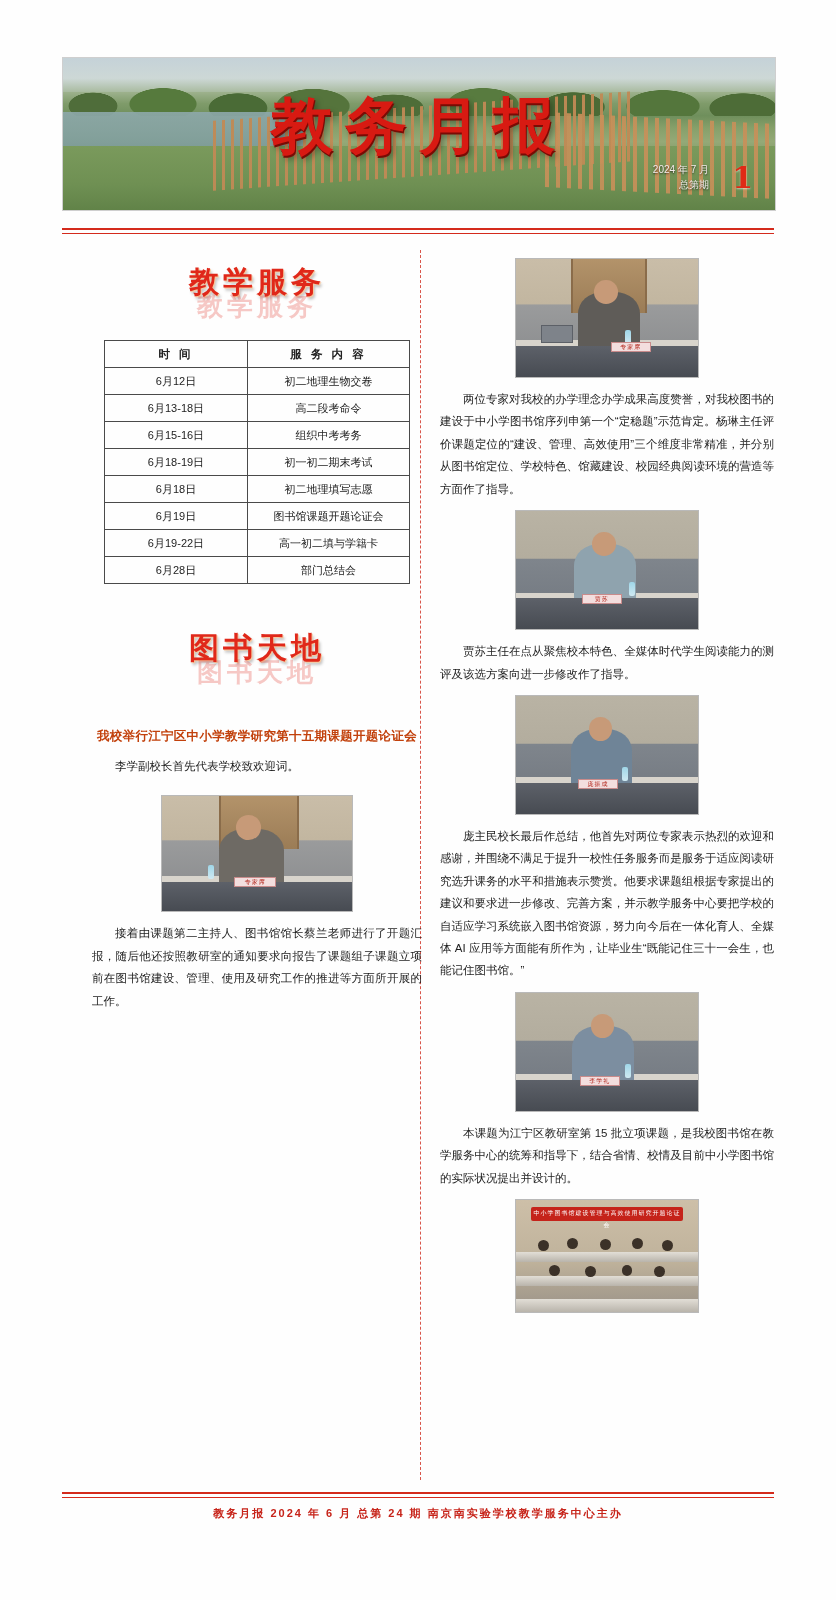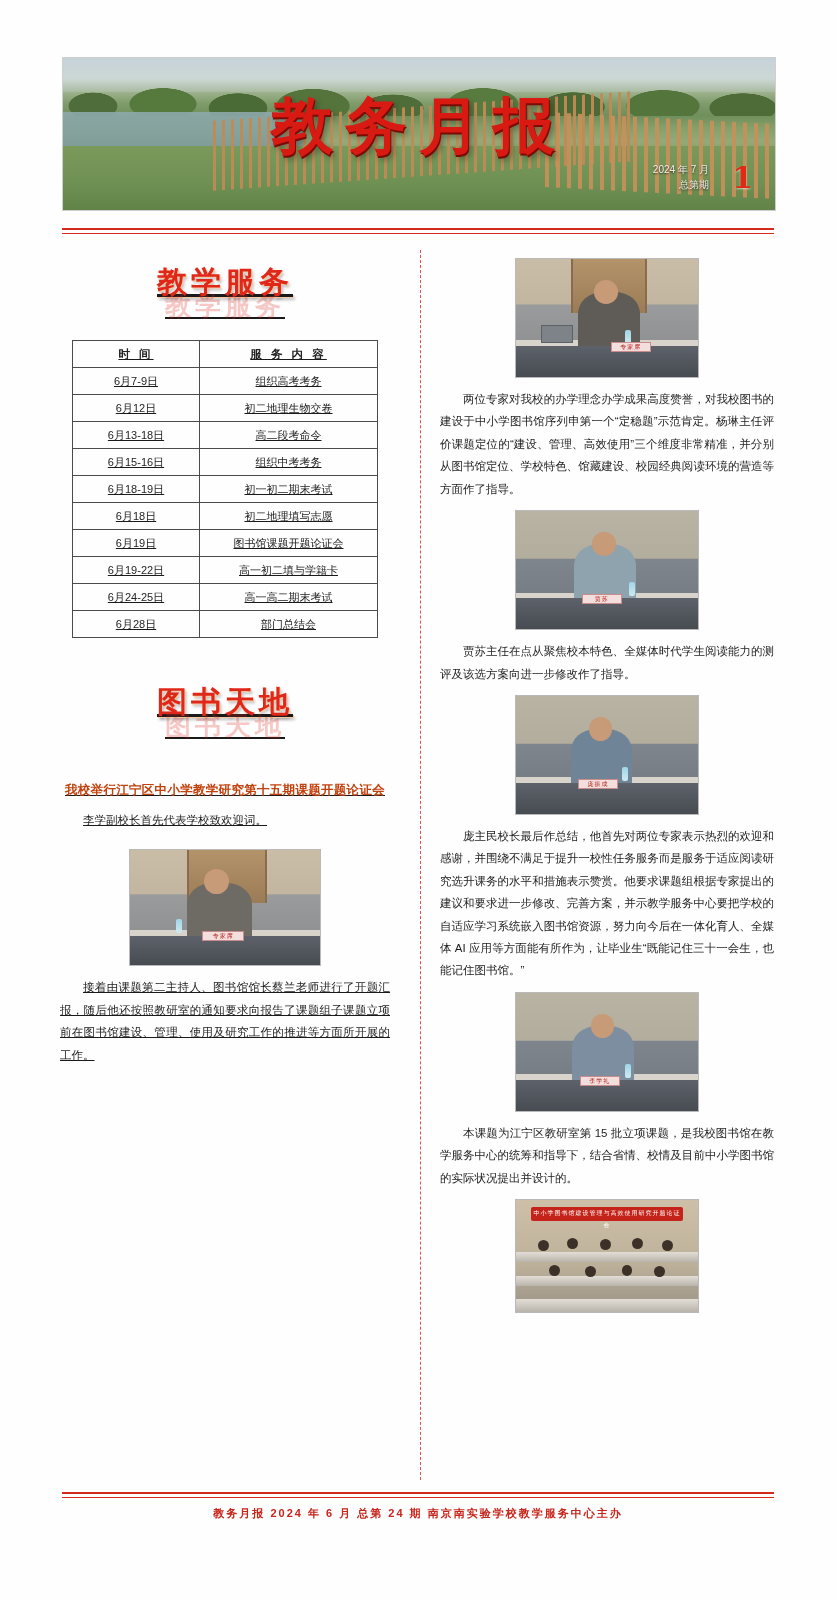--- a/index.html
+++ b/index.html
@@ -133,23 +133,22 @@
   .col-divider {
     position: absolute;
     left: 420px; top: 250px;
     height: 1230px;
     border-left: 1px dashed #d9554a;
   }
 
   
   .col-left {
     position: absolute;
-    left: 60px; top: 262px;
+    left: 92px; top: 262px;
     width: 330px;
-    text-decoration: underline;
   }
   .col-right {
     position: absolute;
     left: 440px; top: 258px;
     width: 334px;
   }
 
   
   .art-title {
     text-align: center;
@@ -178,21 +177,21 @@
   table.svc {
     border-collapse: collapse;
     width: 306px;
     margin: 16px auto 0 auto;
     font-size: 11px;
   }
   table.svc th, table.svc td {
     border: 1px solid #4a4a4a;
     text-align: center;
     height: 26px;
-    padding: 0 12px;
+    padding: 0 20px;
     color: #222;
   }
   table.svc th {
     font-weight: bold;
     letter-spacing: 3px;
     font-size: 11.5px;
   }
   table.svc td.when { width: 102px; }
 
   
@@ -345,24 +344,20 @@
 
     <table class="svc">
       <thead>
         <tr>
           <th class="when">时  间</th>
           <th>服  务  内  容</th>
         </tr>
       </thead>
       <tbody>
         <tr>
-          <td class="when">6月7-9日</td>
-          <td>组织高考考务</td>
-        </tr>
-        <tr>
           <td class="when">6月12日</td>
           <td>初二地理生物交卷</td>
         </tr>
         <tr>
           <td class="when">6月13-18日</td>
           <td>高二段考命令</td>
         </tr>
         <tr>
           <td class="when">6月15-16日</td>
           <td>组织中考考务</td>
@@ -375,24 +370,20 @@
           <td class="when">6月18日</td>
           <td>初二地理填写志愿</td>
         </tr>
         <tr>
           <td class="when">6月19日</td>
           <td>图书馆课题开题论证会</td>
         </tr>
         <tr>
           <td class="when">6月19-22日</td>
           <td>高一初二填与学籍卡</td>
-        </tr>
-        <tr>
-          <td class="when">6月24-25日</td>
-          <td>高一高二期末考试</td>
         </tr>
         <tr>
           <td class="when">6月28日</td>
           <td>部门总结会</td>
         </tr>
       </tbody>
     </table>
 
     <div style="height:44px"></div>
 

